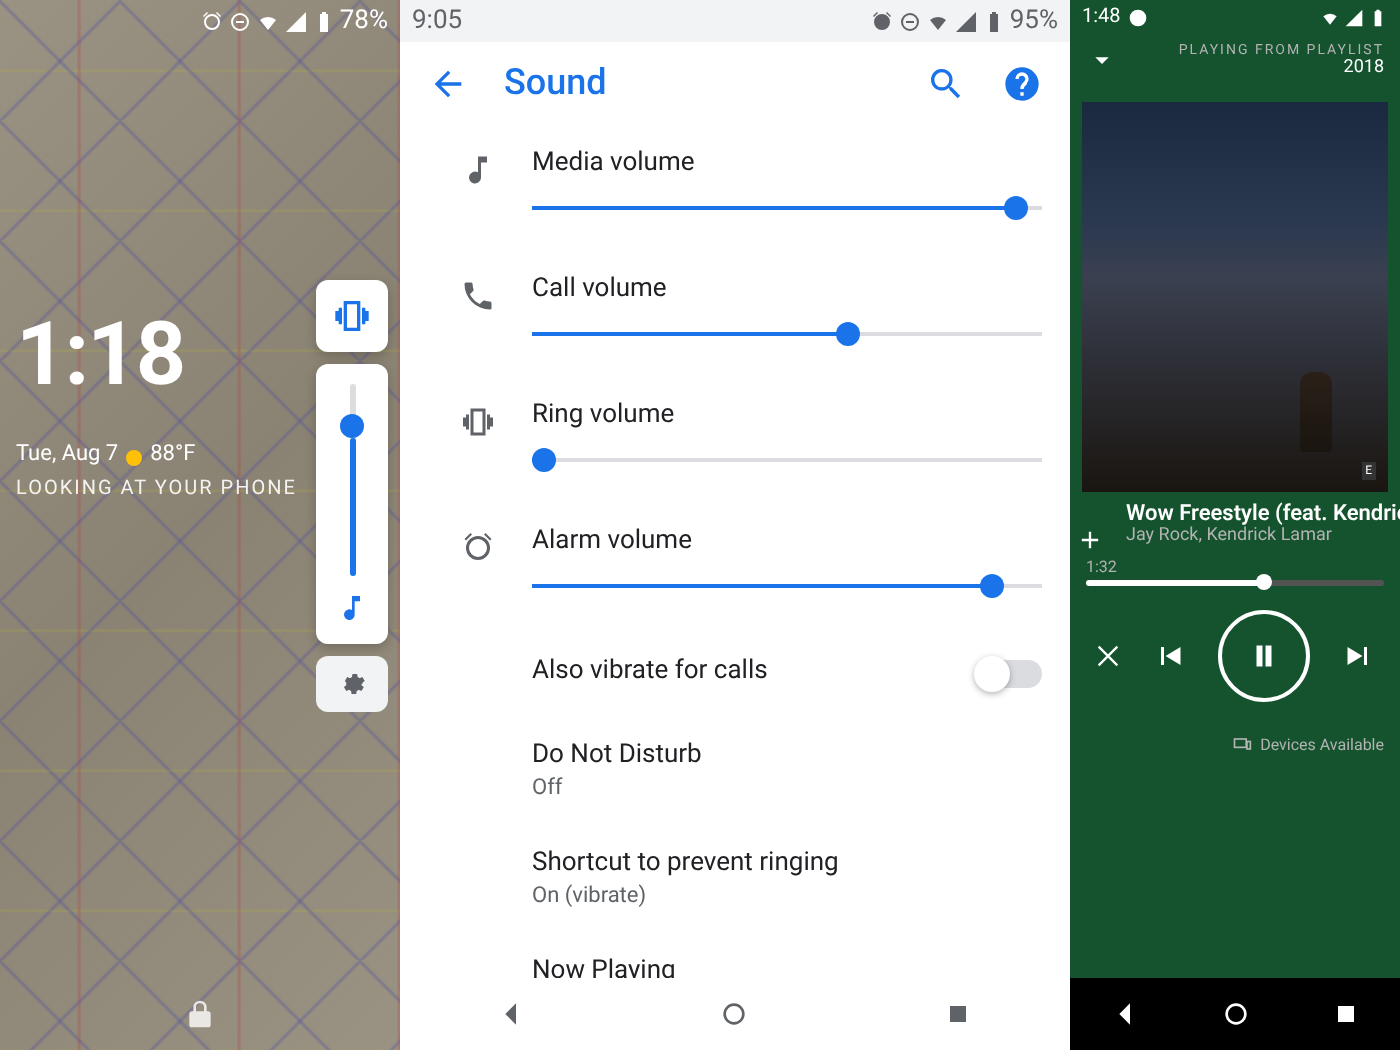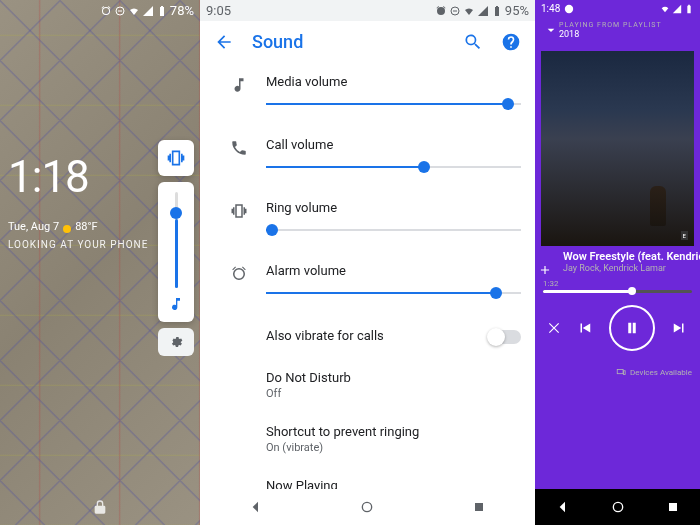--- a/index.html
+++ b/index.html
@@ -9,21 +9,21 @@
 .p1{width:200px;background:linear-gradient(135deg,#9a9282 0%,#8a8272 50%,#9a9282 100%);color:#fff}
 .p1::before{content:"";position:absolute;inset:0;background-image:
   linear-gradient(45deg,transparent 48%,rgba(80,80,160,.3) 49%,rgba(80,80,160,.3) 50%,transparent 51%),
   linear-gradient(-45deg,transparent 48%,rgba(80,80,160,.3) 49%,rgba(80,80,160,.3) 50%,transparent 51%),
   linear-gradient(90deg,transparent 48%,rgba(180,60,60,.25) 49%,rgba(180,60,60,.25) 50%,transparent 51%),
   linear-gradient(0deg,transparent 48%,rgba(180,180,60,.2) 49%,rgba(180,180,60,.2) 50%,transparent 51%);
   background-size:60px 60px,60px 60px,80px 80px,70px 70px}
 .status{position:relative;display:flex;justify-content:flex-end;align-items:center;gap:2px;padding:3px 6px;font-size:13px;z-index:2}
 .status svg{width:12px;height:12px;fill:currentColor}
 .p1 .clock{position:relative;z-index:2;margin-top:130px;padding-left:8px}
-.p1 .time{font-size:44px;font-weight:400;letter-spacing:-1px}
+.p1 .time{font-size:44px;font-weight:700;letter-spacing:-1px}
 .p1 .date{font-size:11px;display:flex;align-items:flex-end;gap:4px;margin-top:17px}
 .p1 .sun{width:8px;height:8px;background:#ffc107;border-radius:50%;display:inline-block}
 .p1 .detect{font-size:10px;letter-spacing:1px;margin-top:6px;opacity:.9}
 .vol-panel{position:absolute;right:6px;top:140px;width:36px;z-index:3}
 .vol-btn{background:#fff;border-radius:6px;display:flex;align-items:center;justify-content:center;box-shadow:0 2px 6px rgba(0,0,0,.2);margin-bottom:6px}
 .vol-btn.main{height:36px}
 .vol-btn.main svg{width:20px;height:20px;fill:#1a73e8}
 .vol-slider-box{background:#fff;border-radius:6px;height:140px;box-shadow:0 2px 6px rgba(0,0,0,.2);display:flex;flex-direction:column;align-items:center;padding:10px 0}
 .vslider{width:3px;flex:1;background:#ddd;position:relative;border-radius:2px}
 .vslider-fill{position:absolute;bottom:0;width:100%;background:#1a73e8;border-radius:2px}
@@ -48,27 +48,27 @@
 .srow .sub{font-size:11px;color:#5f6368;margin-top:2px}
 .hslider{height:18px;position:relative;margin-top:6px}
 .htrack{position:absolute;top:8px;left:0;right:0;height:2px;background:#dadce0}
 .hfill{position:absolute;top:8px;left:0;height:2px;background:#1a73e8}
 .hthumb{position:absolute;top:3px;width:12px;height:12px;background:#1a73e8;border-radius:50%}
 .toggle{width:32px;height:14px;background:#dadce0;border-radius:7px;position:relative;margin-top:4px}
 .toggle::after{content:"";position:absolute;width:18px;height:18px;background:#fff;border-radius:50%;top:-2px;left:-2px;box-shadow:0 1px 3px rgba(0,0,0,.3)}
 .nav{position:absolute;bottom:0;left:0;right:0;height:36px;display:flex;justify-content:space-around;align-items:center;background:#fff}
 .nav svg{width:16px;height:16px;fill:#5f6368}
 
-.p3{width:165px;background:#6d28d9;color:#fff}
+.p3{width:165px;background:#14532d;color:#fff}
 .p3 .status{color:#fff;font-size:10px}
 .p3 .status .left{flex:1;text-align:left;display:flex;gap:4px;align-items:center}
 .p3 .status svg{width:10px;height:10px}
 .np-head{display:flex;align-items:center;padding:4px 8px}
 .np-head svg{width:16px;height:16px;fill:#fff}
-.np-ctx{flex:1;text-align:left}
+.np-ctx{flex:1;text-align:right}
 .np-ctx .a{font-size:7px;letter-spacing:1px;color:#b3b3b3}
 .np-ctx .b{font-size:9px;color:#fff}
 .art{margin:8px 6px 0;height:195px;background:linear-gradient(to bottom,#1a2840 0%,#2a3850 30%,#3a4050 45%,#1a1510 100%);position:relative}
 .art::after{content:"";position:absolute;right:28px;bottom:20px;width:16px;height:40px;background:linear-gradient(#2a2018,#1a1510);border-radius:6px 6px 2px 2px}
 .explicit{position:absolute;right:6px;bottom:6px;font-size:6px;background:#333;padding:1px 2px}
 .add{position:absolute;left:0;top:260px;width:20px;height:20px;display:flex;align-items:center;justify-content:center}
 .meta{padding:4px 8px 0 28px}
 .meta .ttl{font-size:11px;font-weight:600;white-space:nowrap}
 .meta .art2{font-size:9px;color:#b3b3b3;white-space:nowrap}
 .prog{padding:6px 8px 0}

